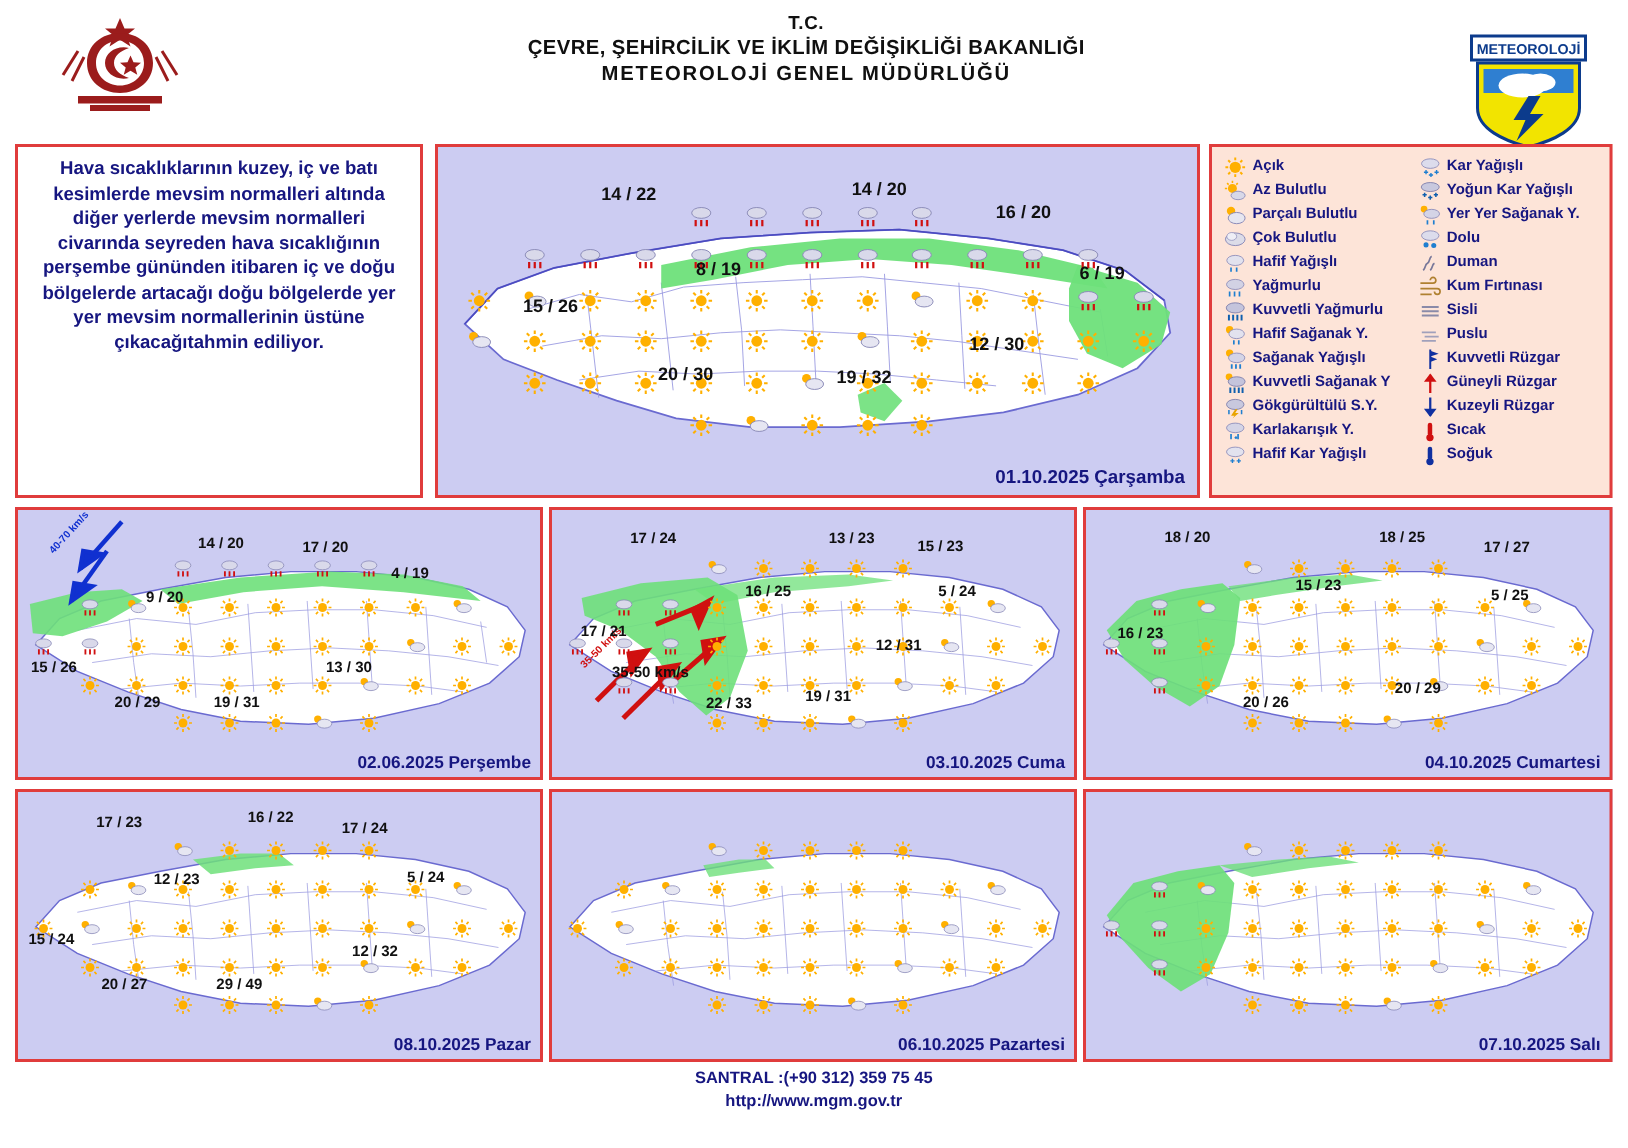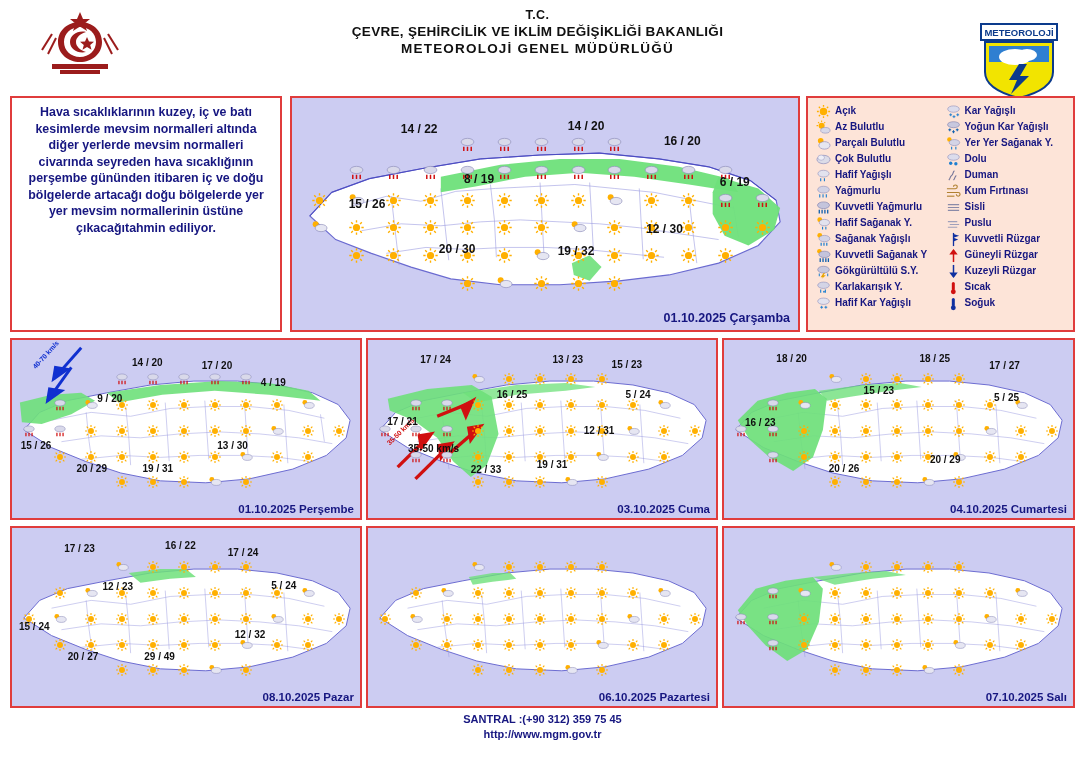--- a/index.html
+++ b/index.html
@@ -933,21 +933,21 @@
 
       <g stroke="#1030d0" stroke-width="3" fill="#1030d0">
         <path d="M70,8 L42,40"></path>
           <path d="M42,40 L44,28 L56,30 Z"></path>
         <path d="M60,28 L36,62"></path>
           <path d="M36,62 L38,50 L50,52 Z"></path>
       </g>
       <text x="24" y="30" font-family="Liberation Sans, sans-serif" font-size="7" font-weight="bold" fill="#1030d0" transform="rotate(-48 24 30)">40-70 km/s</text>
     </svg>
   </div>
-  <div class="map-caption">01.10.2025 Perşembe</div>
+  <div class="map-caption">02.06.2025 Perşembe</div>
 <span class="wx" style="left: 103.316px; top: 32.16px;"><svg viewBox="0 0 16 16">
         <ellipse cx="8" cy="5.6" rx="6" ry="3.4" fill="#d9d9ea" stroke="#8a8ab8" stroke-width="0.6"></ellipse>
         <g stroke="#d01010" stroke-width="1.4">
           <path d="M4.5 10v4M8 10v4M11.5 10v4"></path>
         </g>
       </svg></span>
     <span class="wx" style="left: 134.288px; top: 32.16px;"><svg viewBox="0 0 16 16">
         <ellipse cx="8" cy="5.6" rx="6" ry="3.4" fill="#d9d9ea" stroke="#8a8ab8" stroke-width="0.6"></ellipse>
         <g stroke="#d01010" stroke-width="1.4">
           <path d="M4.5 10v4M8 10v4M11.5 10v4"></path>

